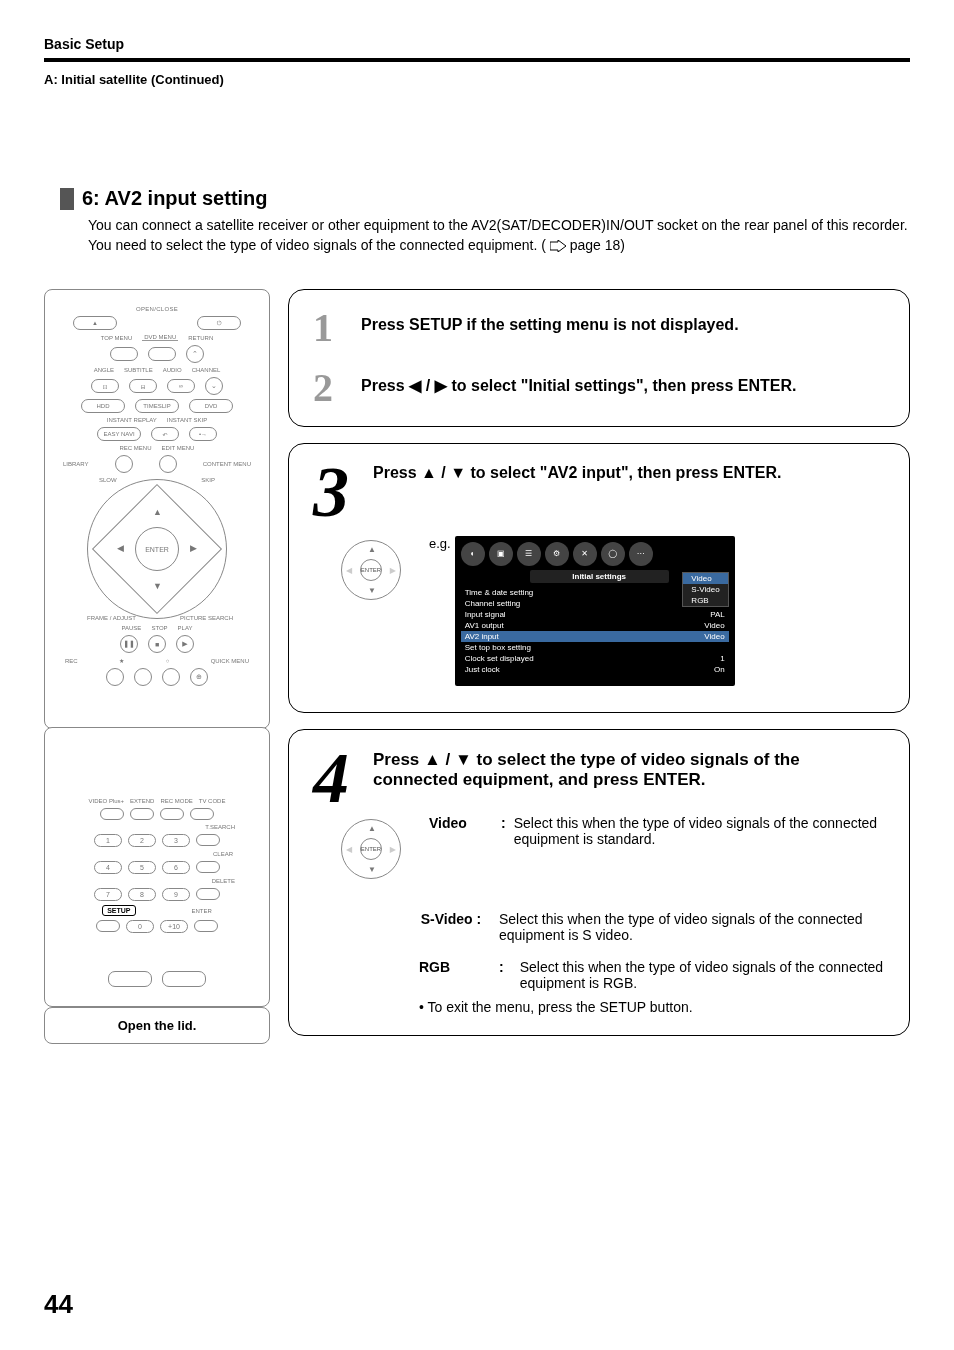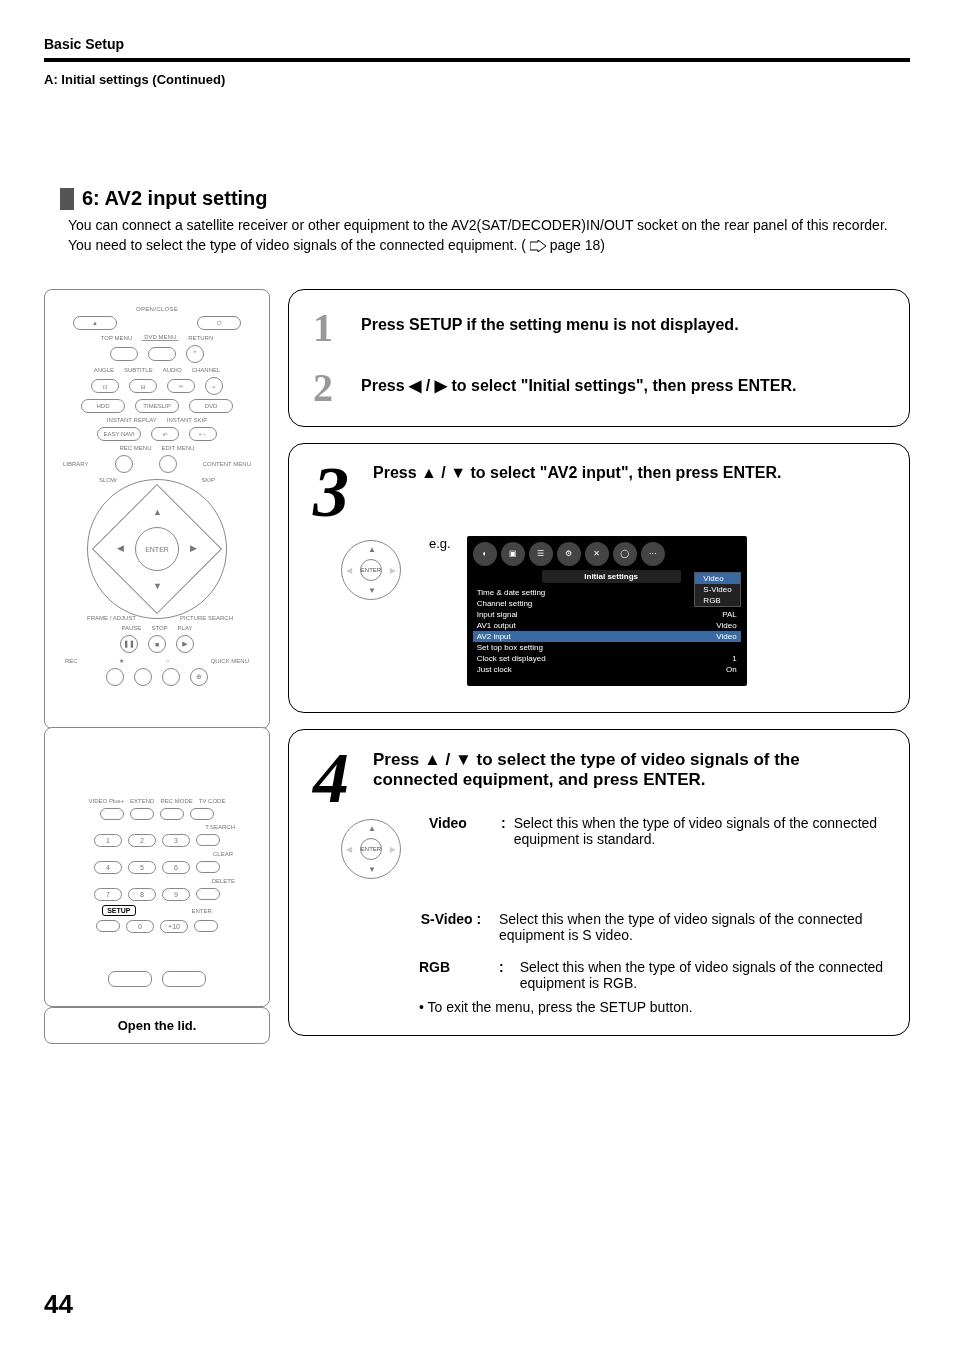--- a/index.html
+++ b/index.html
@@ -11,21 +11,21 @@
     position: relative;
     color: #000;
     padding: 36px 44px 20px 44px;
   }
   .section-label { font-size: 14px; font-weight: bold; margin-bottom: 6px; }
   .thick-rule { border: 0; border-top: 4px solid #000; margin-bottom: 10px; }
   .subtitle { font-size: 13px; font-weight: bold; }
   .heading-row { display: flex; align-items: center; margin-top: 100px; margin-left: 16px; }
   .heading-bar { width: 14px; height: 22px; background: #555; margin-right: 8px; }
   .heading-text { font-size: 20px; font-weight: bold; }
-  .intro { font-size: 14px; margin-left: 24px; margin-top: 6px; line-height: 1.4; }
+  .intro { font-size: 14px; margin-left: 44px; margin-top: 6px; line-height: 1.4; }
   .arrow-ref { display: inline-block; vertical-align: middle; }
   .columns { display: flex; margin-top: 34px; gap: 18px; align-items: flex-start; }
   .remote-col { width: 226px; }
   .remote-box { border: 1px solid #888; border-radius: 8px; height: 440px; position: relative; overflow: hidden; padding: 16px 10px 10px 10px; background: #fff; }
   .remote-box2 { border: 1px solid #888; border-radius: 8px; height: 280px; position: relative; overflow: hidden; padding: 16px 10px 10px 10px; background: #fff; margin-top: -2px;}
   .rlabel { font-size: 6px; color: #777; text-align: center; letter-spacing: .3px; }
   .pill { border: 1px solid #888; border-radius: 10px; height: 14px; display: inline-flex; align-items: center; justify-content: center; font-size: 6px; color: #777; }
   .pillw { width: 44px; }
   .pillw2 { width: 28px; }
   .row { display: flex; justify-content: center; gap: 10px; margin: 4px 0; align-items: center; }
@@ -69,21 +69,21 @@
   .keypad-row { display:flex; justify-content:center; gap:6px; margin:4px 0;}
   .keybtn { width:28px;height:13px;border:1px solid #888;border-radius:7px;font-size:7px;color:#777;display:inline-flex;align-items:center;justify-content:center;}
   .setupbox { border:1.5px solid #000; border-radius:3px; font-size:7px; padding:1px 4px; font-weight:bold; display:inline-block;}
   .plainbtn { width:24px;height:12px;border:1px solid #888;border-radius:7px;display:inline-block;}
 </style>
 </head>
 <body>
 
 <div class="section-label">Basic Setup</div>
 <hr class="thick-rule">
-<div class="subtitle">A: Initial settings (Continued)</div>
+<div class="subtitle">A: Initial satellite (Continued)</div>
 
 <div class="heading-row">
   <div class="heading-bar"></div>
   <div class="heading-text">6: AV2 input setting</div>
 </div>
 
 <div class="intro">
   <span>You can connect a satellite receiver or other equipment to the AV2(SAT/DECODER)IN/OUT socket on the rear panel of this recorder. You need to select the type of video signals of the connected equipment. (</span>
   <svg class="arrow-ref" width="16" height="12" viewBox="0 0 16 12">
       <polygon points="0,2 8,2 8,0 16,6 8,12 8,10 0,10" fill="none" stroke="#000" stroke-width="1"></polygon>
@@ -261,21 +261,21 @@
       <div style="display:flex;align-items:flex-start;gap:20px;margin-top:14px;margin-left:20px;">
         <div class="nav-diagram">
           <div class="o">
             <div class="c">ENTER</div>
             <span class="ar" style="top:4px;left:26px;">▲</span>
             <span class="ar" style="bottom:4px;left:26px;">▼</span>
             <span class="ar" style="top:25px;left:4px;color:#ccc;">◀</span>
             <span class="ar" style="top:25px;right:4px;color:#ccc;">▶</span>
           </div>
         </div>
-        <div style="display:flex;align-items:flex-start;gap:12px;">
+        <div style="display:flex;align-items:flex-start;">
           <span class="eg">e.g.</span>
           <div class="osd">
             <div class="osd-icons">
               <div class="osd-ic">◐</div>
               <div class="osd-ic">▣</div>
               <div class="osd-ic">☰</div>
               <div class="osd-ic">⚙</div>
               <div class="osd-ic">✕</div>
               <div class="osd-ic">◯</div>
               <div class="osd-ic">⋯</div>

